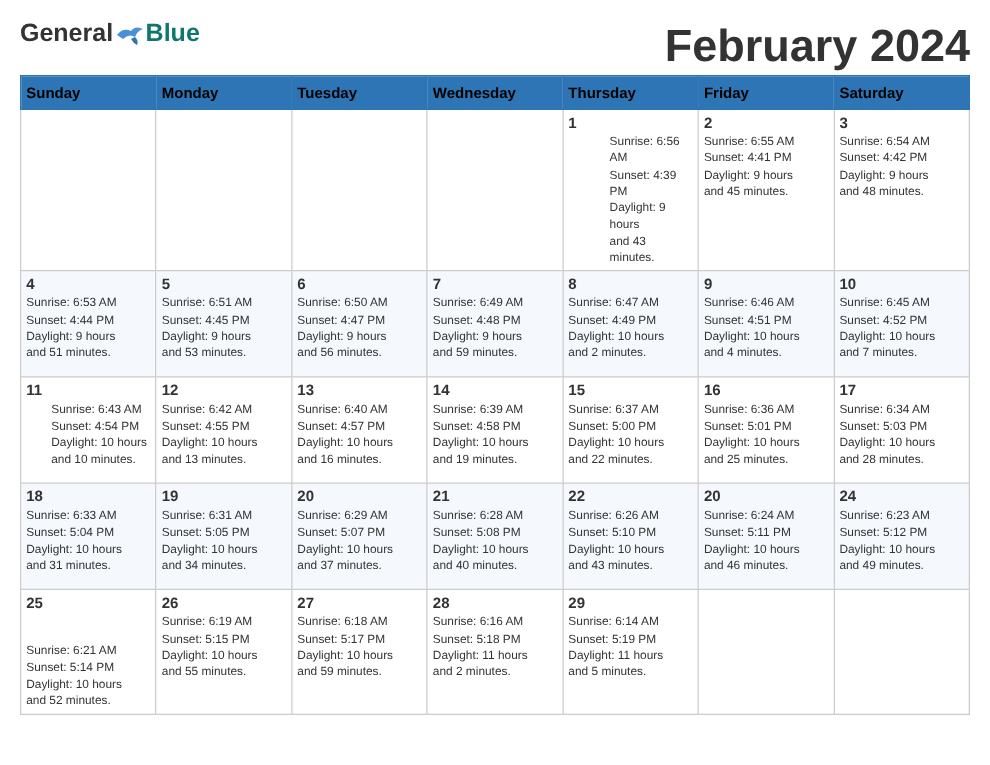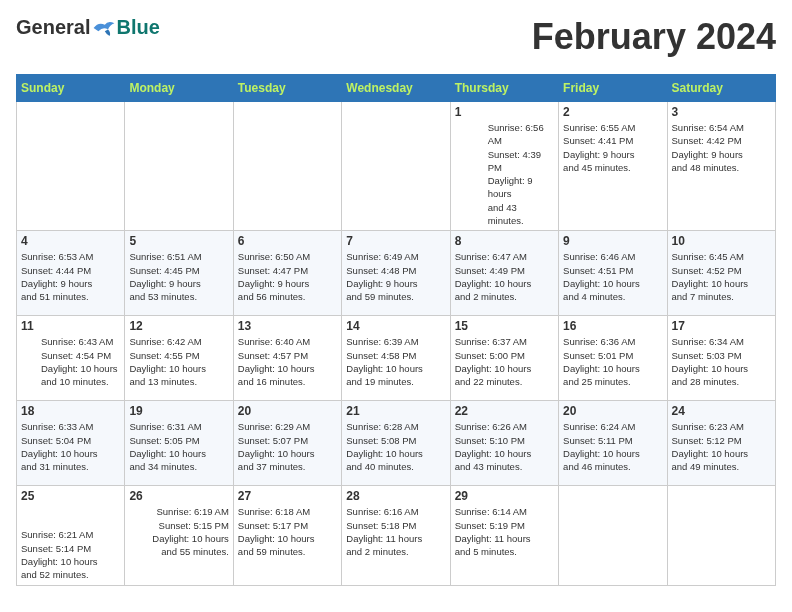--- a/index.html
+++ b/index.html
@@ -7,21 +7,21 @@
       font-family: Arial, sans-serif;
       background: #fff;
       width: 792px;
       min-height: 612px;
       padding: 16px;
     }
     .header {
       display: flex;
       justify-content: space-between;
       align-items: flex-start;
-      margin-bottom: 16px;
+      margin-bottom: 2px;
     }
     .logo {
       display: flex;
       flex-direction: column;
       align-items: flex-start;
     }
     .logo-text {
       display: flex;
       align-items: center;
     }
@@ -52,21 +52,21 @@
       font-size: 16px;
       color: #333;
     }
     .calendar {
       width: 100%;
       border-collapse: collapse;
       font-size: 11px;
     }
     .calendar th {
       background-color: #2e75b6;
-      color: #bef264;
+      color: #000000;
       padding: 6px 4px;
       text-align: left;
       font-size: 12px;
       font-weight: bold;
       border: 1px solid #2e75b6;
     }
     .calendar td {
       border: 1px solid #ccc;
       vertical-align: top;
       padding: 3px 4px;
@@ -308,21 +308,21 @@
       <tr>
         <td>
           <div class="day-number">25</div>
           <div class="day-info" style="white-space: pre-line; margin-top: 25px;">Sunrise: 6:21 AM
 Sunset: 5:14 PM
 Daylight: 10 hours
 and 52 minutes.</div>
         </td>
         <td>
           <div class="day-number">26</div>
-          <div class="day-info" style="white-space: pre-line; text-align: right;">Sunrise: 6:19 AM
+          <div class="day-info" style="white-space: pre-line;">Sunrise: 6:19 AM
 Sunset: 5:15 PM
 Daylight: 10 hours
 and 55 minutes.</div>
         </td>
         <td>
           <div class="day-number">27</div>
           <div class="day-info" style="white-space: pre-line;">Sunrise: 6:18 AM
 Sunset: 5:17 PM
 Daylight: 10 hours
 and 59 minutes.</div>

